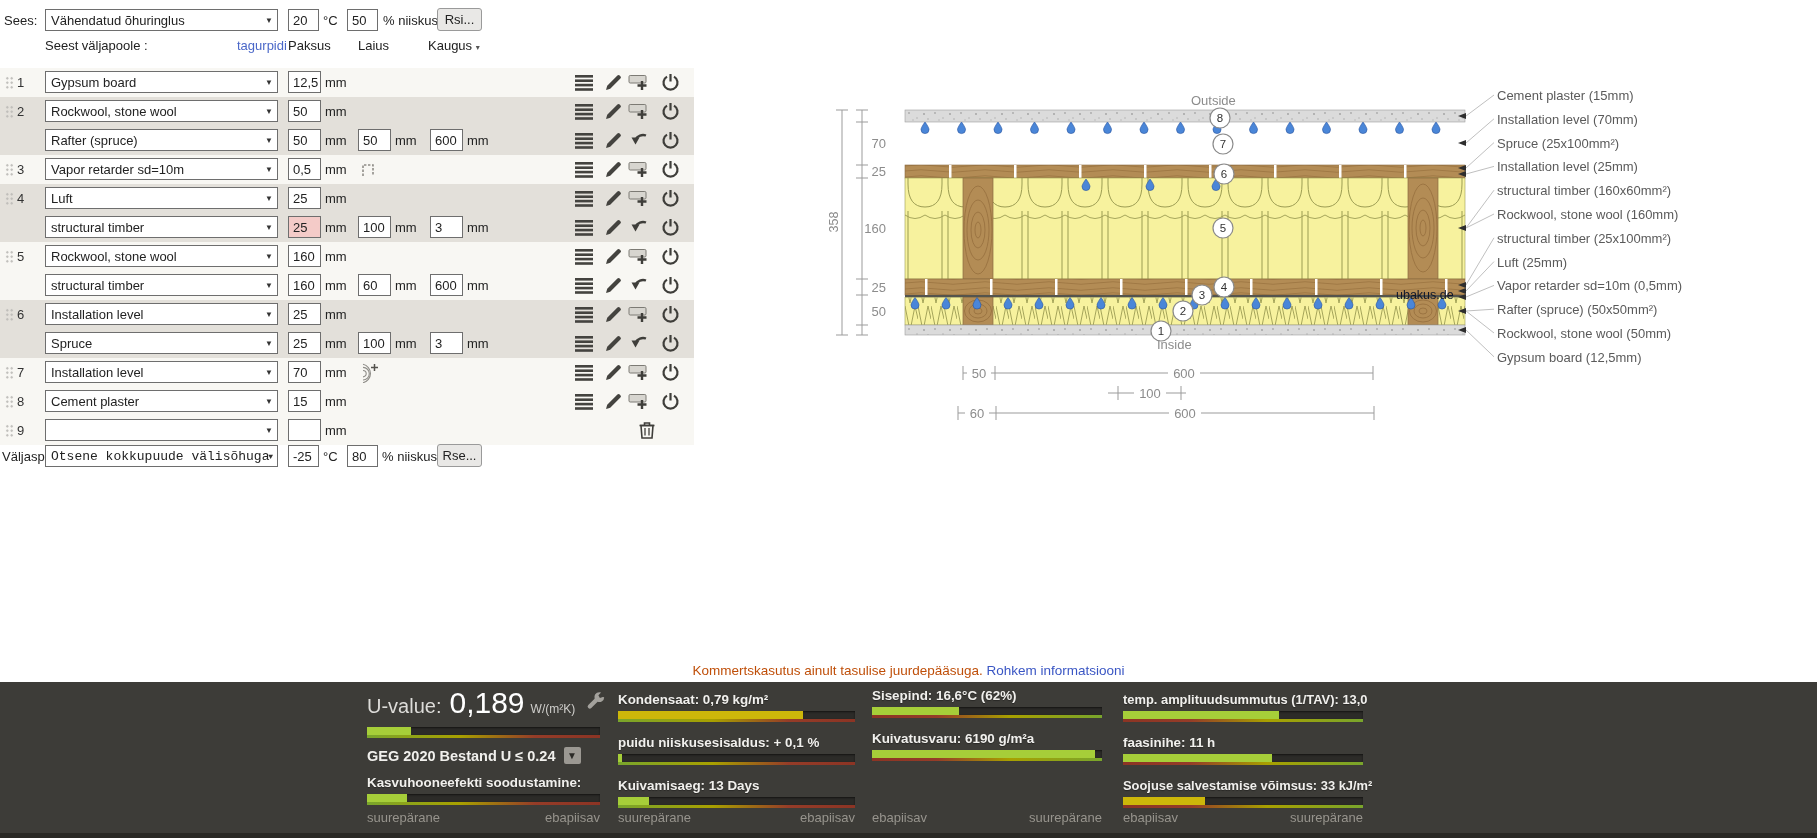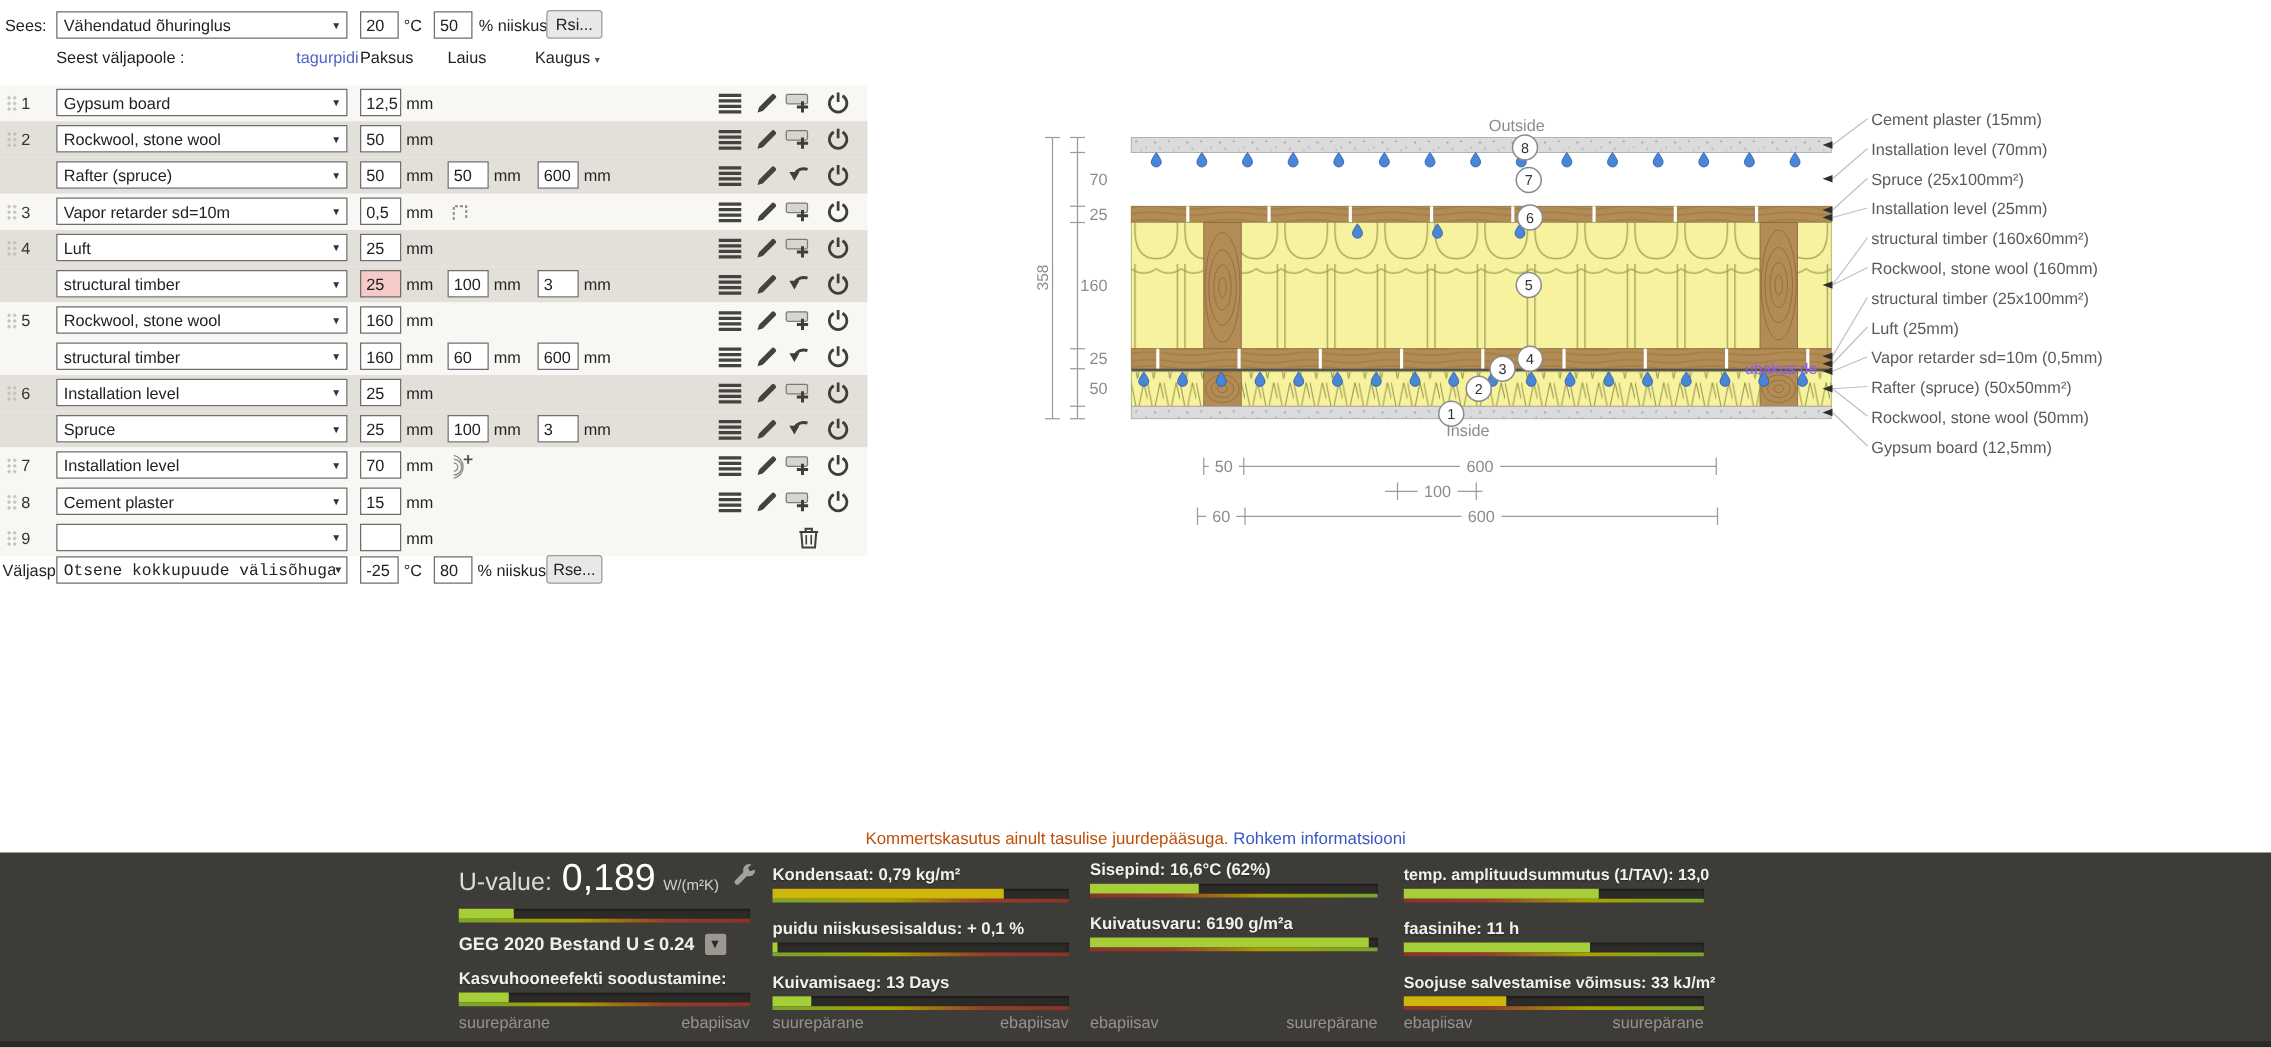--- a/index.html
+++ b/index.html
@@ -802,21 +802,21 @@
         <text x="320" y="287.5" text-anchor="middle" font-size="13" fill="#8c8c8c">100</text>
         <rect x="135" y="295" width="24" height="16" fill="#fff"></rect>
         <text x="147" y="307.5" text-anchor="middle" font-size="13" fill="#8c8c8c">60</text>
         <rect x="339" y="295" width="32" height="16" fill="#fff"></rect>
         <text x="355" y="307.5" text-anchor="middle" font-size="13" fill="#8c8c8c">600</text>
       </g>
   </svg>
 
   <div class="diag-text" style="left:1156px;top:93px;margin-left:35px;">Outside</div>
   <div class="diag-text" style="left:1157px;top:337px;">Inside</div>
-  <div class="diag-text" style="left:1396px;top:288px;color:#8b5cf6;font-size:12.5px;">ubakus.de</div>
+  <div class="diag-text" style="left:1396px;top:288px;color:#0f172a;font-size:12.5px;">ubakus.de</div>
   <div id="diag-labels">
       <div class="diag-label" style="top: 88px;">Cement plaster (15mm)</div>
       <div class="diag-label" style="top: 111.8px;">Installation level (70mm)</div>
       <div class="diag-label" style="top: 135.6px;">Spruce (25x100mm²)</div>
       <div class="diag-label" style="top: 159.4px;">Installation level (25mm)</div>
       <div class="diag-label" style="top: 183.2px;">structural timber (160x60mm²)</div>
       <div class="diag-label" style="top: 207px;">Rockwool, stone wool (160mm)</div>
       <div class="diag-label" style="top: 230.8px;">structural timber (25x100mm²)</div>
       <div class="diag-label" style="top: 254.6px;">Luft (25mm)</div>
       <div class="diag-label" style="top: 278.4px;">Vapor retarder sd=10m (0,5mm)</div>

